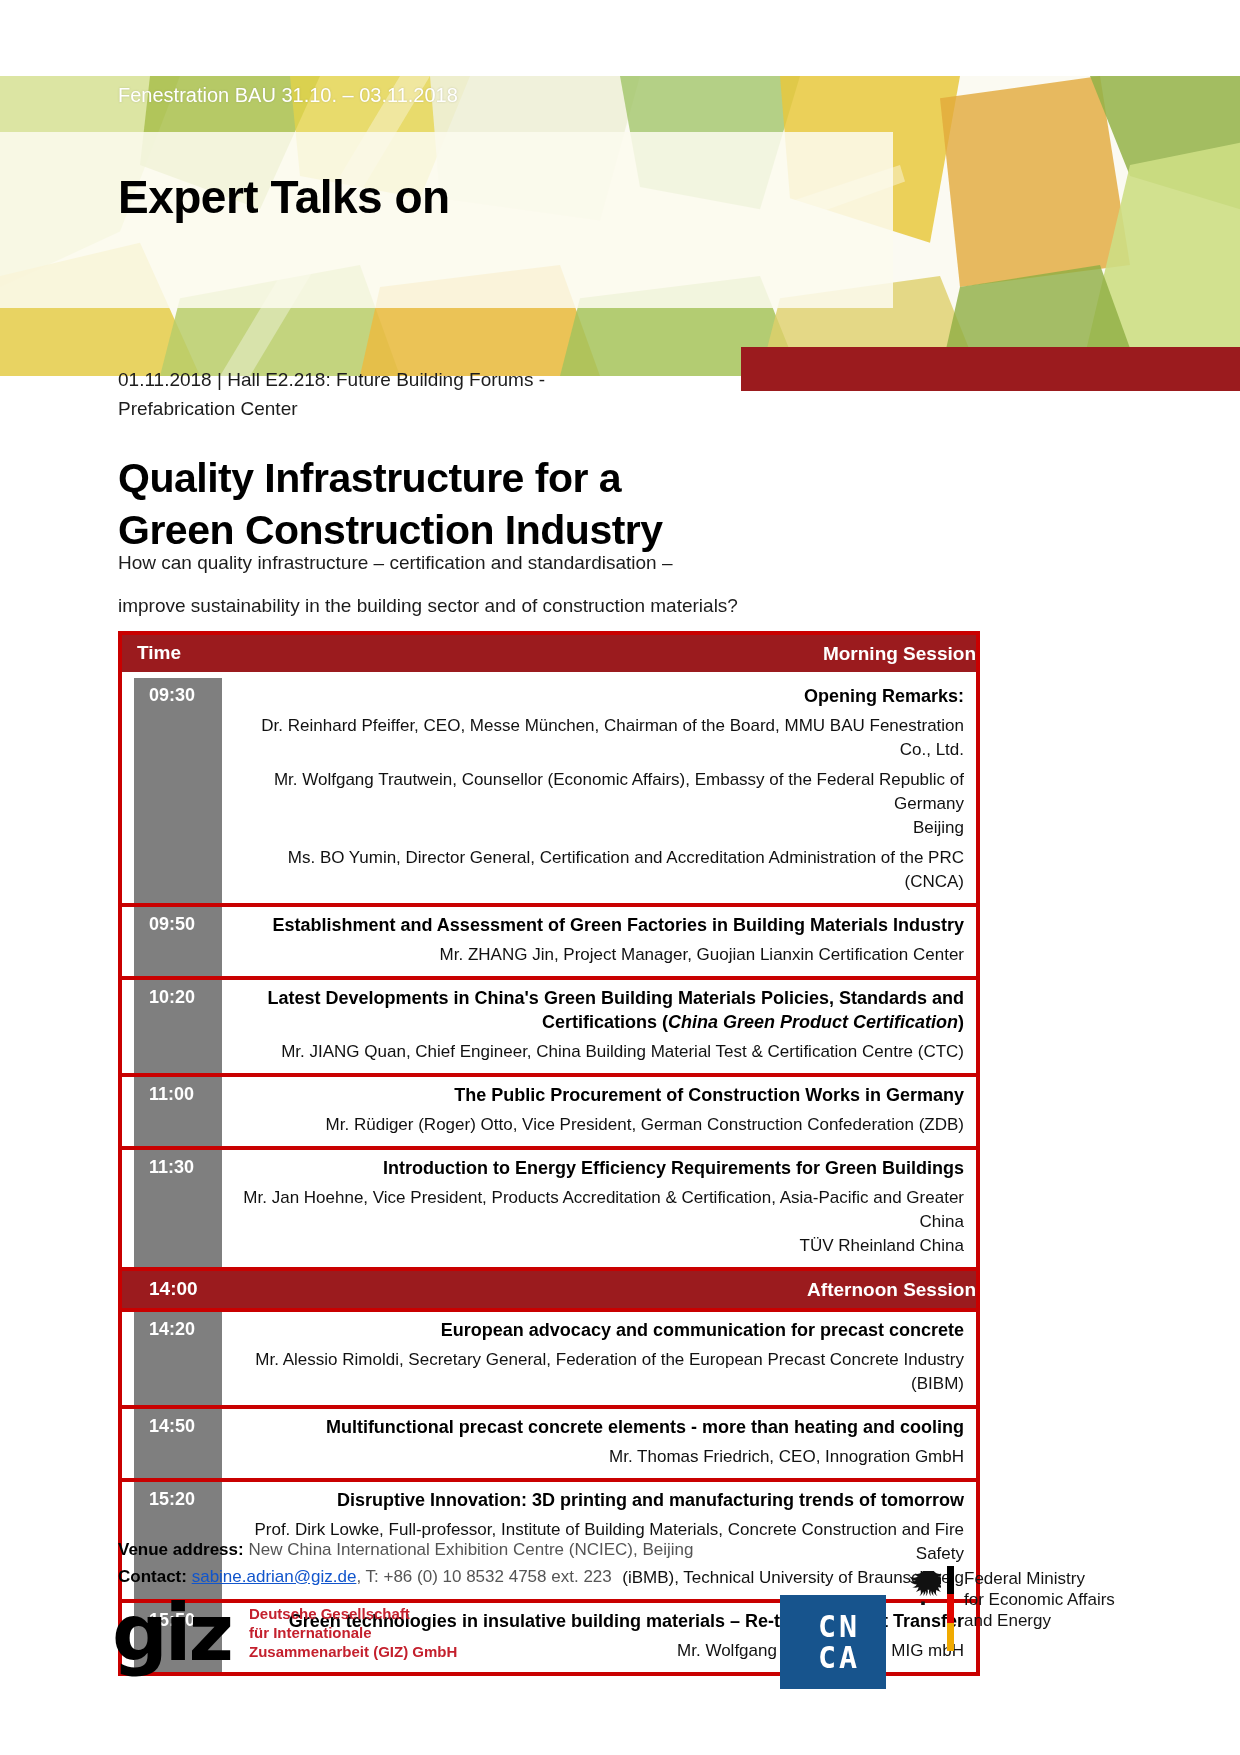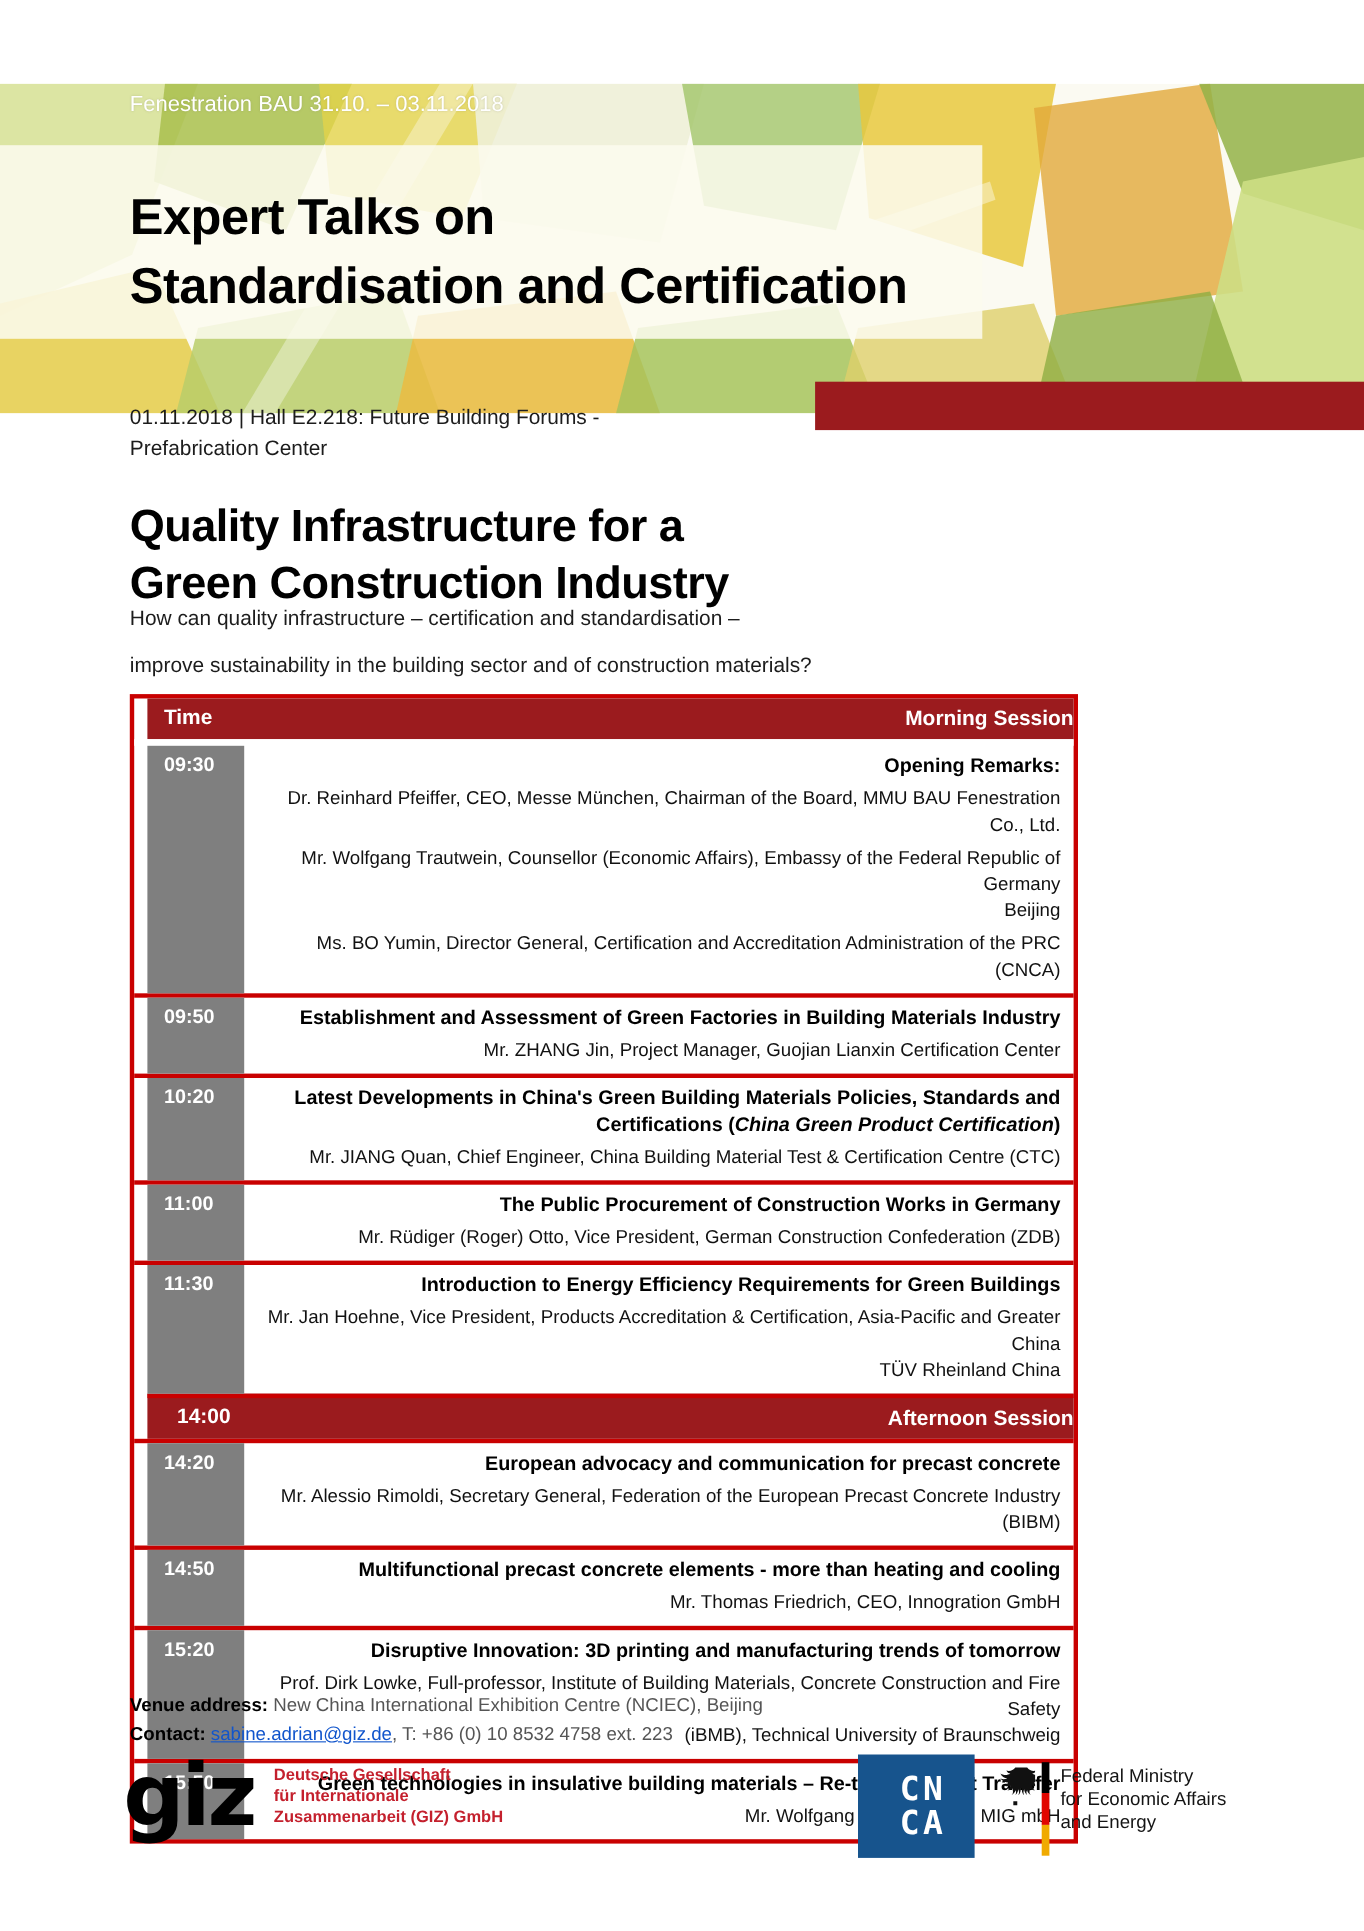--- a/index.html
+++ b/index.html
@@ -31,21 +31,21 @@
          border:4px solid #C90000;background:#fff;}
   .trow{display:flex;align-items:stretch;}
   .trow + .trow{border-top:4px solid #C90000;padding-left:12px;}
   .trow.first-body{border-top:6px solid #ffffff;}
   .tcell-time{width:88px;flex:0 0 88px;background:#7F7F7F;color:#fff;
               font-size:18px;font-weight:bold;box-sizing:border-box;
               padding:7px 0 0 15px;}
   .tcell-body{flex:1;margin-left:14px;padding:6px 12px 9px 0;text-align:right;}
   .ttitle{font-size:18px;font-weight:bold;line-height:24px;white-space:pre-line;}
   .tspeaker{font-size:17px;line-height:24px;margin-top:6px;white-space:pre-line;color:#111;}
-  .trow.thead{background:#9B1B1E;min-height:36px;margin-left:12px;}
+  .trow.thead{background:#9B1B1E;min-height:36px;}
   .trow.thead .tcell-time{background:transparent;padding-top:7px;font-size:19px;}
   .trow.thead .tcell-body{padding:7px 0 6px 0;}
   .trow.thead .ttitle{color:#fff;font-size:19px;line-height:24px;}
   .em-it{font-style:italic;}
 
   
   .venue{position:absolute;top:1536px;left:118px;font-size:17px;line-height:27px;}
   .venue b{color:#000;}
   .venue .val{color:#555;}
   .venue a{color:#1155CC;text-decoration:underline;}
@@ -54,21 +54,21 @@
   .giz-word{font-size:78px;font-weight:bold;color:#000000;line-height:78px;
             letter-spacing:-3px;font-family:"DejaVu Sans",sans-serif;}
   .giz-tag{margin-left:18px;padding-top:10px;color:#C4202D;font-weight:bold;
            font-size:15px;line-height:19px;}
 
   .cnca{position:absolute;top:1595px;left:780px;width:94px;height:94px;background:#17548D;
         display:flex;flex-direction:column;align-items:center;justify-content:center;
         color:#fff;font-family:"DejaVu Sans Mono",monospace;font-weight:bold;
         font-size:30px;line-height:31px;letter-spacing:3px;padding-left:12px;}
 
-  .bmwi{position:absolute;top:1602px;left:905px;display:flex;}
+  .bmwi{position:absolute;top:1566px;left:905px;display:flex;}
   .bmwi-eagle{width:36px;height:40px;margin-top:2px;}
   .bmwi-flag{width:7px;height:85px;margin:0 10px 0 6px;display:flex;flex-direction:column;}
   .bmwi-flag .f1{flex:1;background:#000;}
   .bmwi-flag .f2{flex:1;background:#E10600;}
   .bmwi-flag .f3{flex:1;background:#F0AA00;}
   .bmwi-text{font-size:17px;line-height:21px;color:#141414;padding-top:2px;}
 </style>
 </head>
 <body>
 
@@ -89,21 +89,20 @@
     <polygon points="380,190 560,170 600,270 360,270" fill="#e9bc45" opacity=".9"></polygon>
     <polygon points="580,200 760,180 800,270 560,270" fill="#a6c35c" opacity=".85"></polygon>
     <polygon points="780,200 940,180 980,270 760,270" fill="#dfd06a" opacity=".8"></polygon>
     <polygon points="960,190 1100,170 1140,270 940,270" fill="#8fae42" opacity=".8"></polygon>
     <polygon points="400,0 430,0 250,270 220,270" fill="#ffffff" opacity=".35"></polygon>
     <polygon points="700,140 900,80 905,95 705,160" fill="#ffffff" opacity=".4"></polygon>
   </svg>
   <div class="banner-tag">Fenestration BAU 31.10. – 03.11.2018</div>
   <div class="title-box">
     <div class="tl">Expert Talks on</div>
-    <div class="tl">Standardisation and Certification</div>
   </div>
 </div>
 
 <div class="red-bar"></div>
 
 <div class="date-block">
   <div>01.11.2018 | Hall E2.218: Future Building Forums -</div>
   <div>Prefabrication Center</div>
 </div>
 

